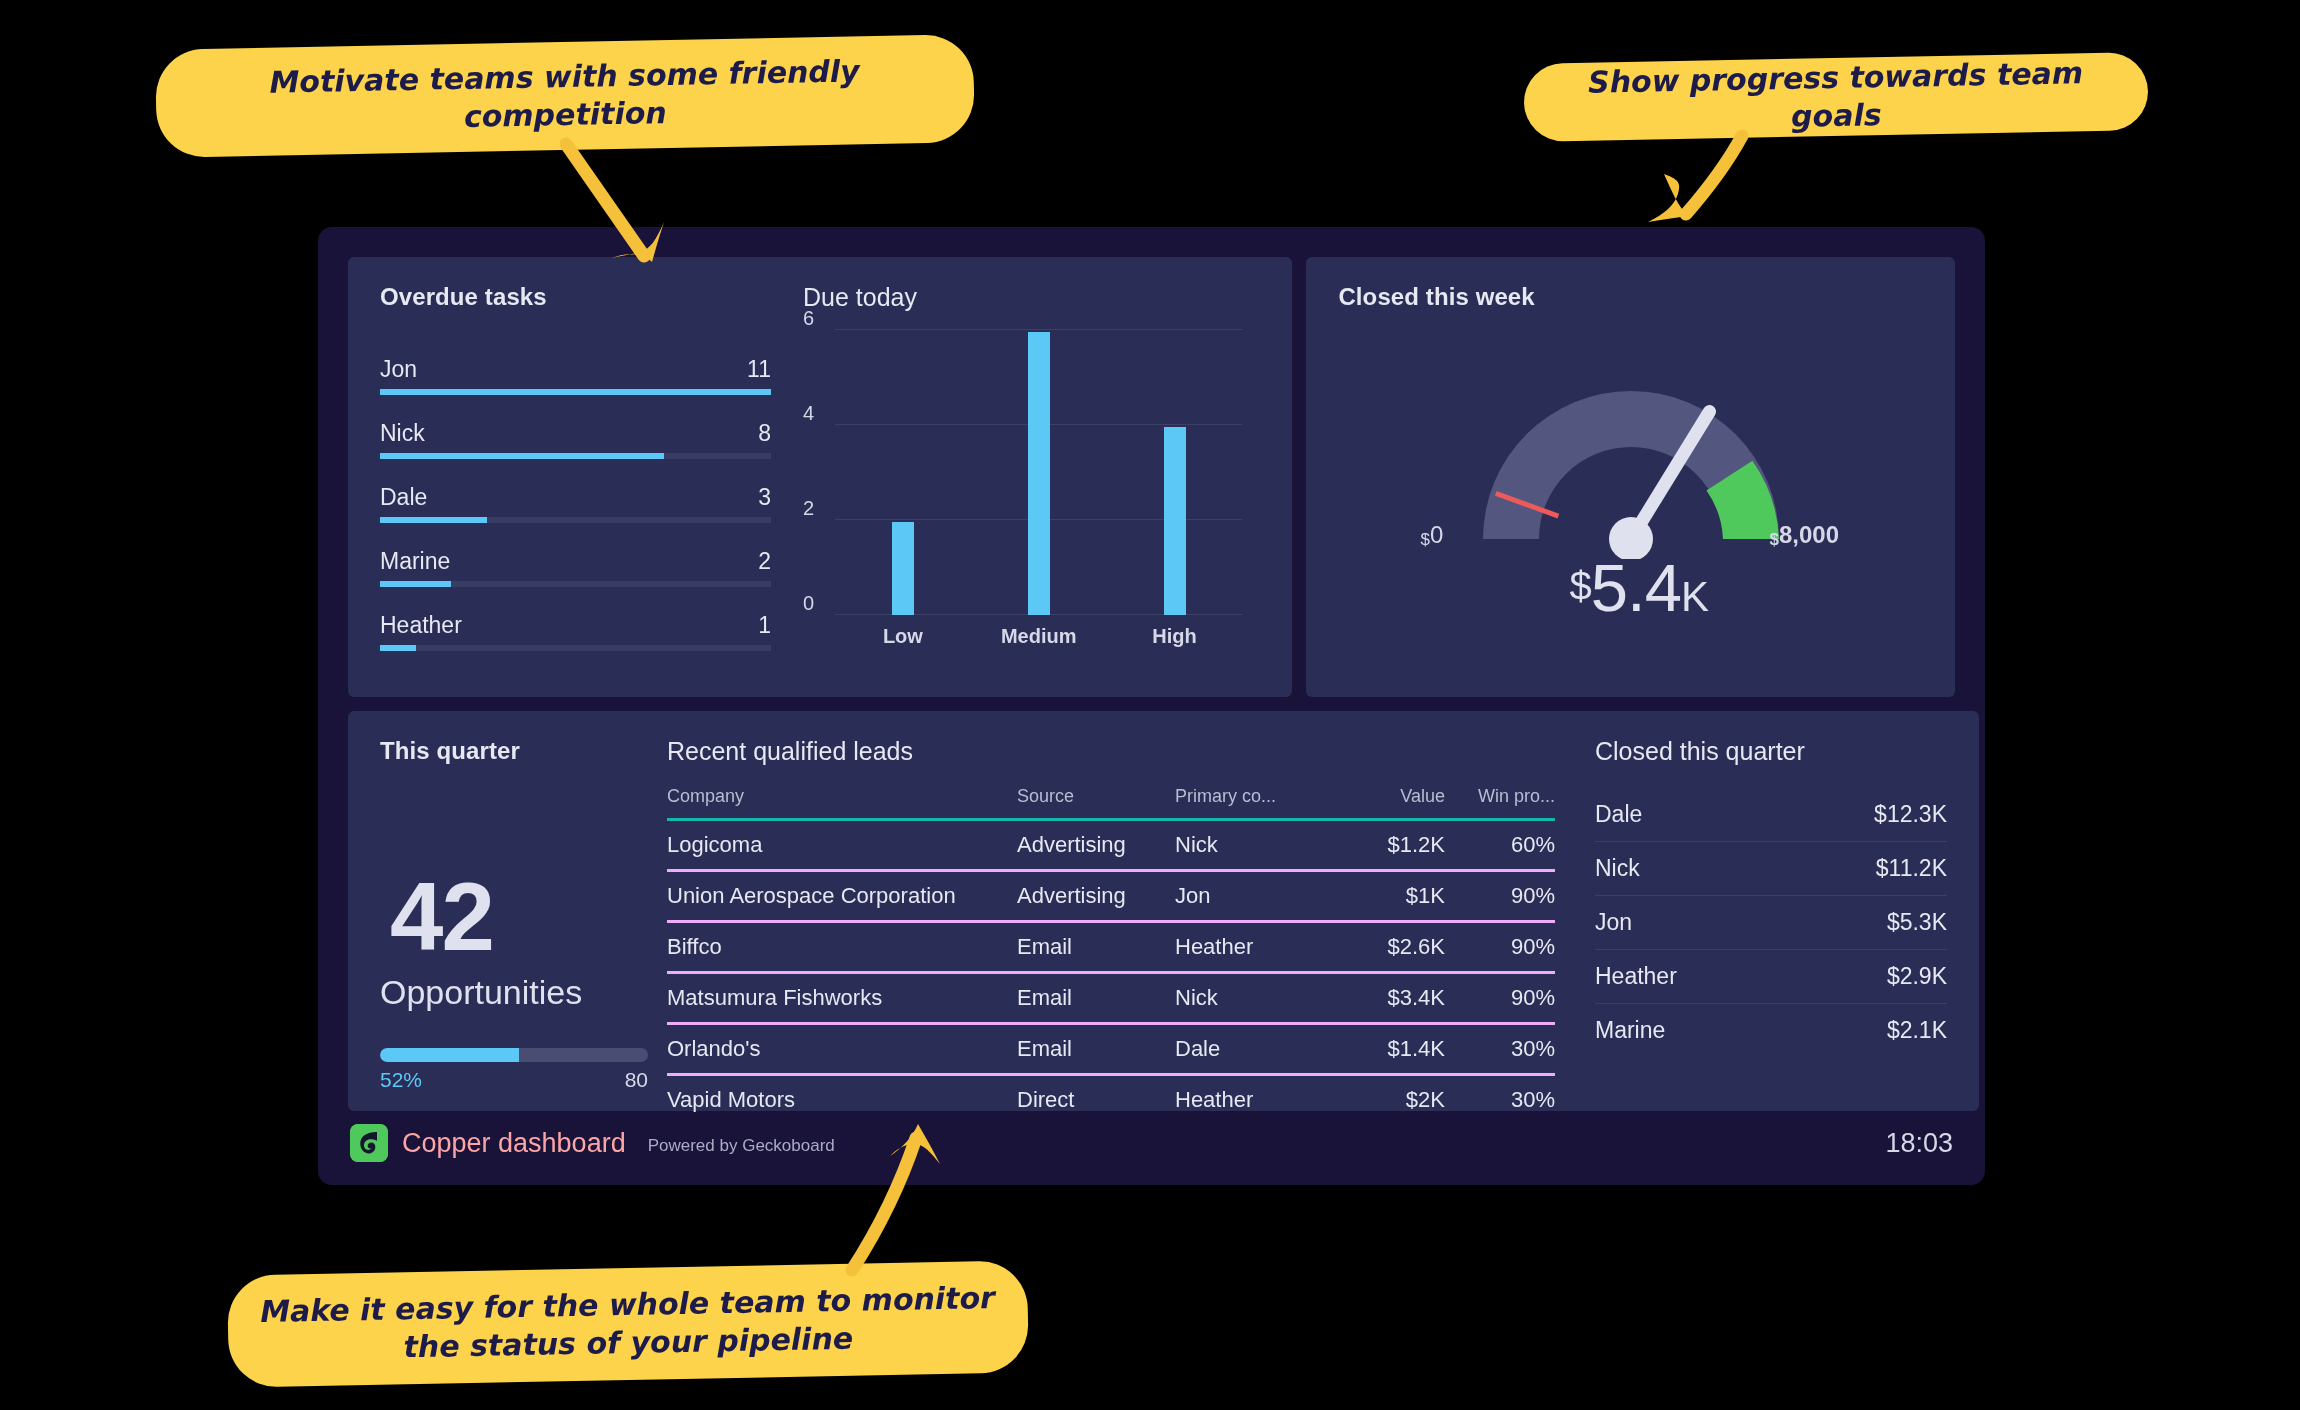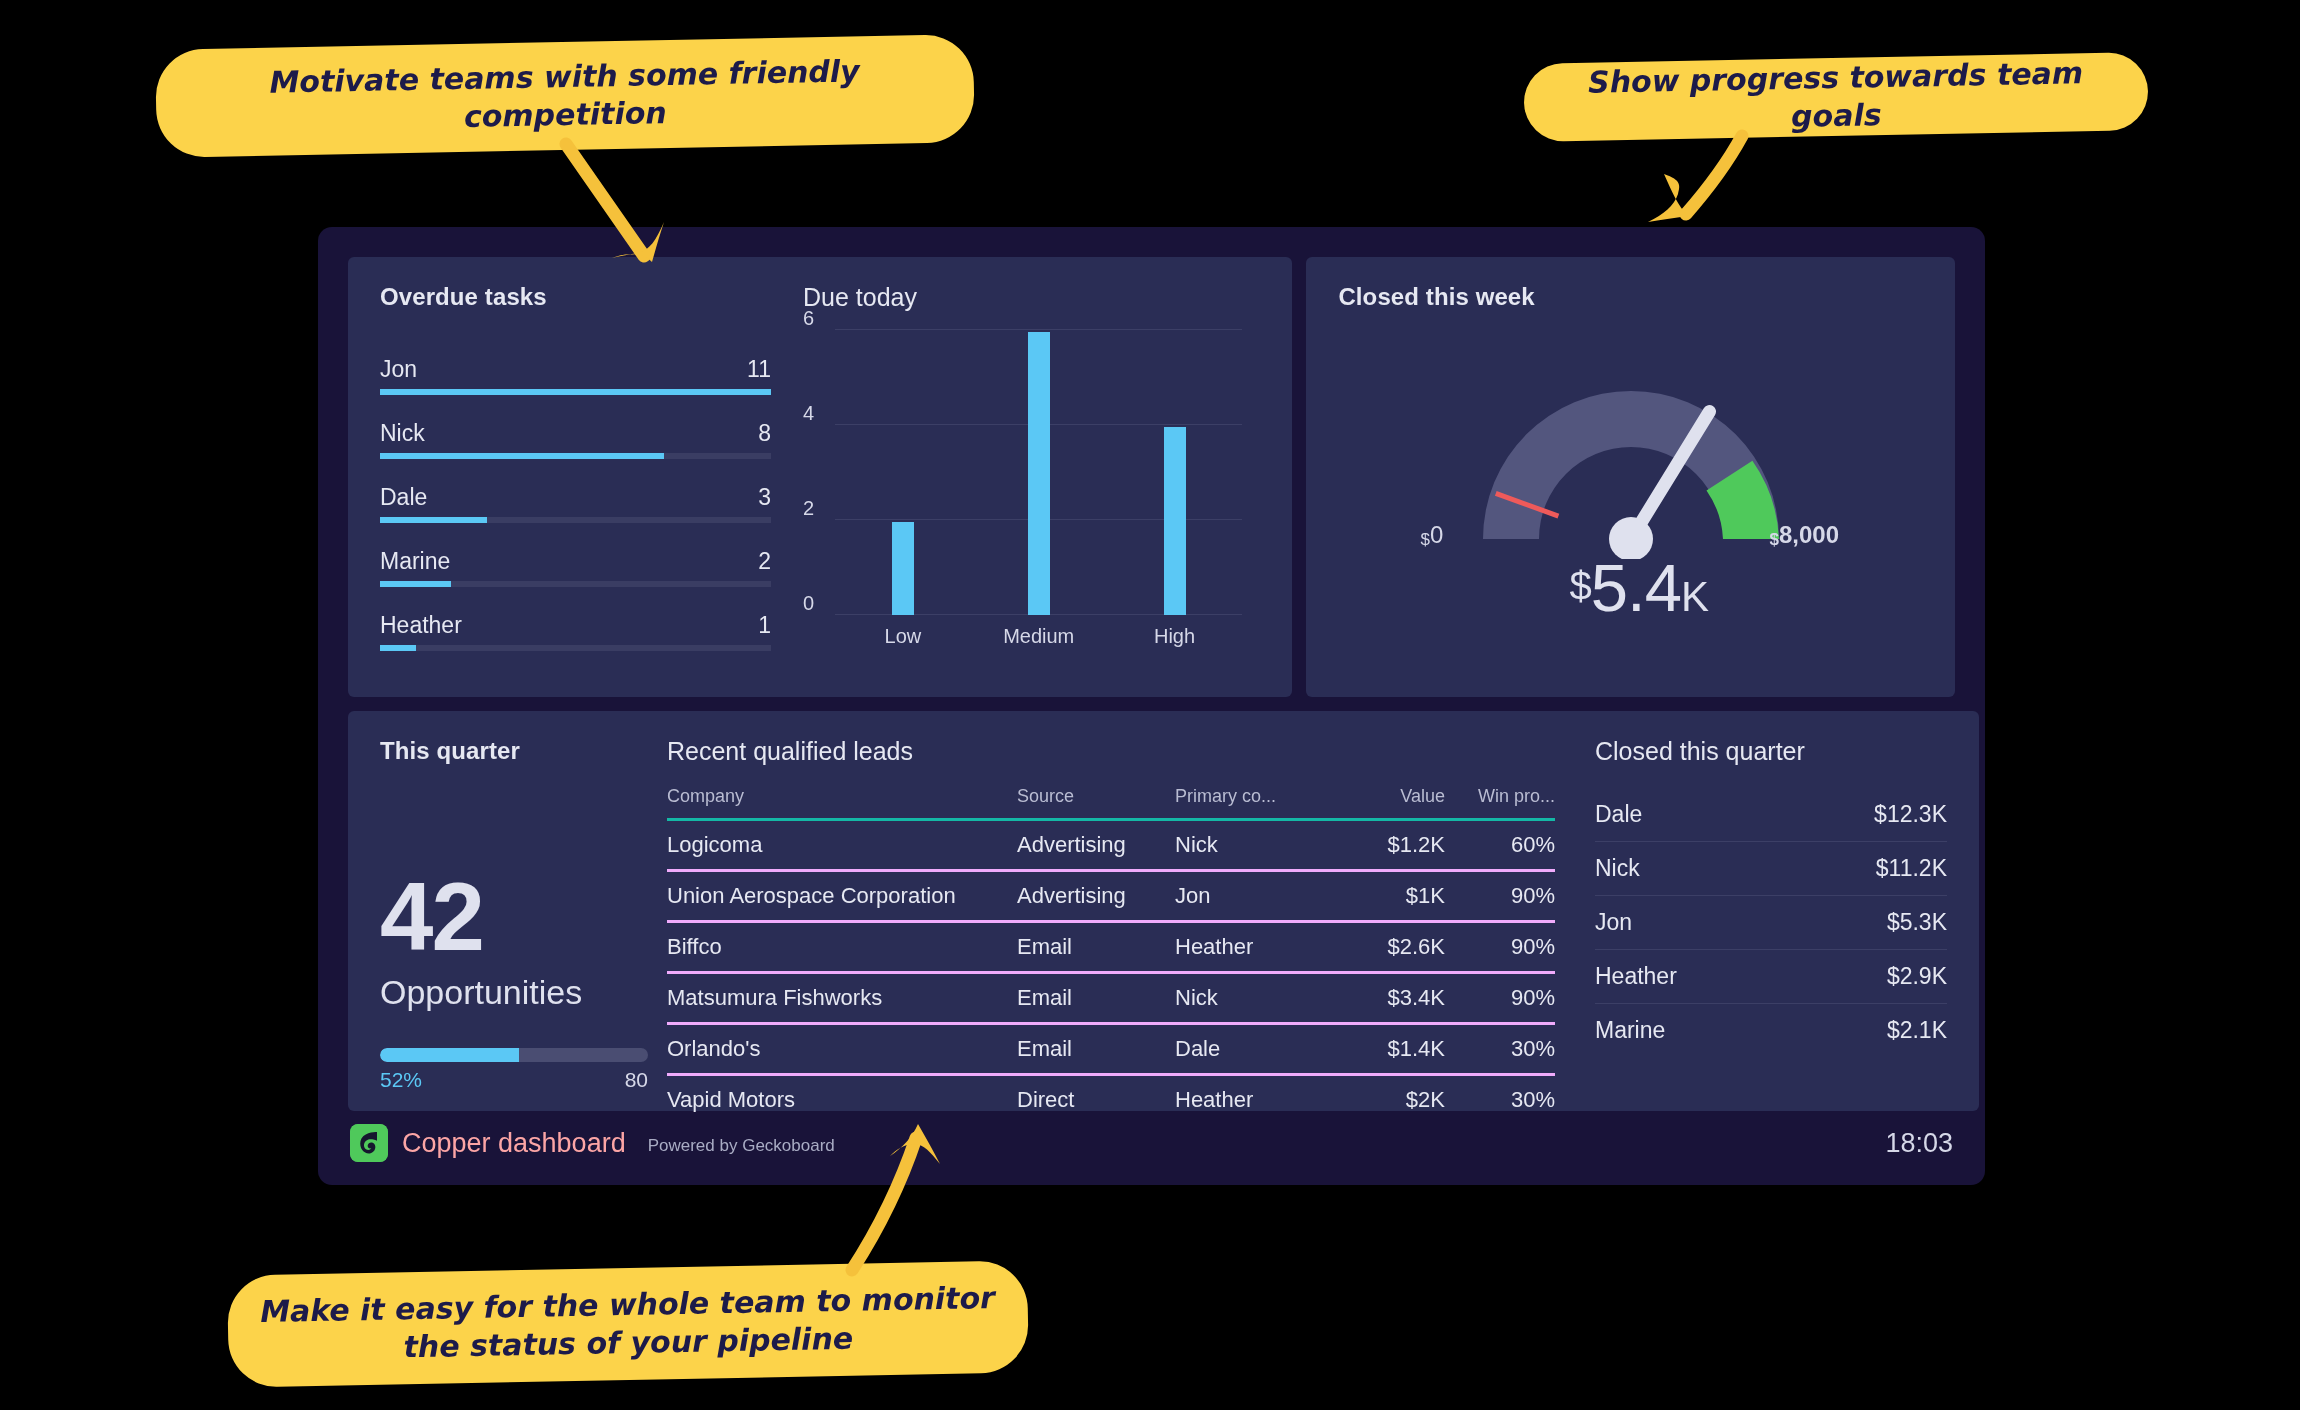--- a/index.html
+++ b/index.html
@@ -44,21 +44,21 @@
 
   
   #duetoday { flex:1; padding:0 50px 0 10px; position:relative; }
   #duetoday .sub-title { margin-bottom:8px; }
   .chart-area { position:relative; height:285px; margin-top:18px; margin-left:32px; }
   .gridline { position:absolute; left:0; right:0; height:1px; background:#3c3f66; }
   .ytick { position:absolute; left:-32px; font-size:20px; color:#d6d8e8; transform:translateY(-22px); }
   .bars { position:absolute; left:0; right:0; bottom:0; top:0; display:flex; }
   .barcol { flex:1; display:flex; flex-direction:column; justify-content:flex-end; align-items:center; }
   .bar { width:22px; background:#5bc8f5; }
-  .xlabels { display:flex; margin-left:32px; margin-top:10px; }
+  .xlabels { display:flex; margin-left:32px; margin-top:10px;font-weight:bold; }
   .xlabel { flex:1; text-align:center; font-size:20px; color:#d6d8e8; }
 
   
   #gaugewrap { position:relative; width:100%; height:330px; margin-top:10px; }
   #gauge-svg { position:absolute; left:50%; transform:translateX(-50%); top:8px; }
   .gauge-end { position:absolute; font-size:24px; color:#d6d8e8; top:200px; }
   .gauge-end .cur { font-size:17px; vertical-align:baseline; position:relative; top:2px; }
   #gauge-min { left:114px; }
   #gauge-max { right:116px;font-weight:bold; }
   #gauge-value {
@@ -66,21 +66,21 @@
     color:#dfe1ee; font-size:67px; font-weight:400; letter-spacing:-1px;
   }
   #gauge-value .cur { font-size:40px; position:relative; top:-11px; }
   #gauge-value .suffix { font-size:42px; }
 
   
   .row2 { margin-top:14px; height:400px; }
   #card-quarter { width:1667px; display:flex; padding:26px 0 0 0; }
 
   #bignum { width:295px; padding:0 0 0 32px; }
-  #bignum .big { font-size:96px; font-weight:bold; color:#dfe1ee; line-height:1; margin-top:104px; letter-spacing:-2px;}
+  #bignum .big { font-size:96px; font-weight:bold; color:#dfe1ee; line-height:1; margin-top:104px; letter-spacing:-2px;margin-left:10px;}
   #bignum .lbl { font-size:34px; color:#dfe1ee; margin-top:8px; font-weight:400; }
   #bignum .pbar-track { margin-top:36px; height:14px; background:#4a4d72; border-radius:7px; width:268px; position:relative; overflow:hidden;}
   #bignum .pbar-fill { height:14px; background:#5bc8f5; border-radius:7px 0 0 7px; }
   #bignum .pbar-foot { display:flex; justify-content:space-between; width:268px; margin-top:6px; font-size:21px; }
   #bignum .pct { color:#5bc8f5; }
   #bignum .max { color:#d6d8e8; }
 
   
   #leads { flex:1; padding:0 24px 0 24px; }
   #leads .sub-title { margin-bottom:20px; }

